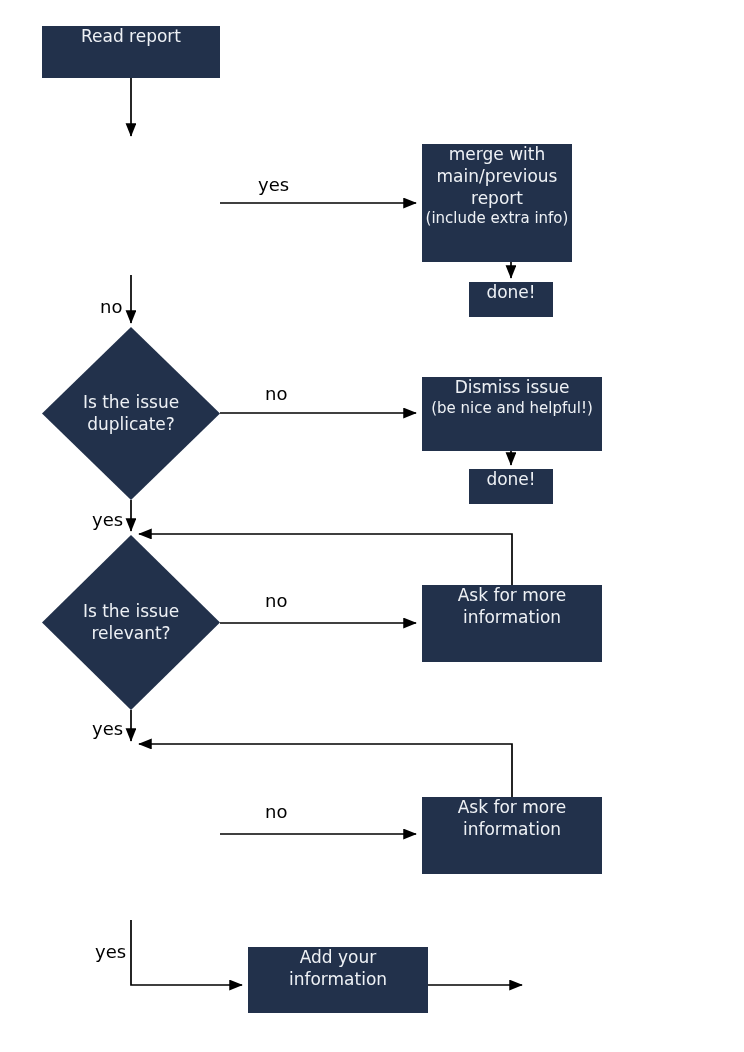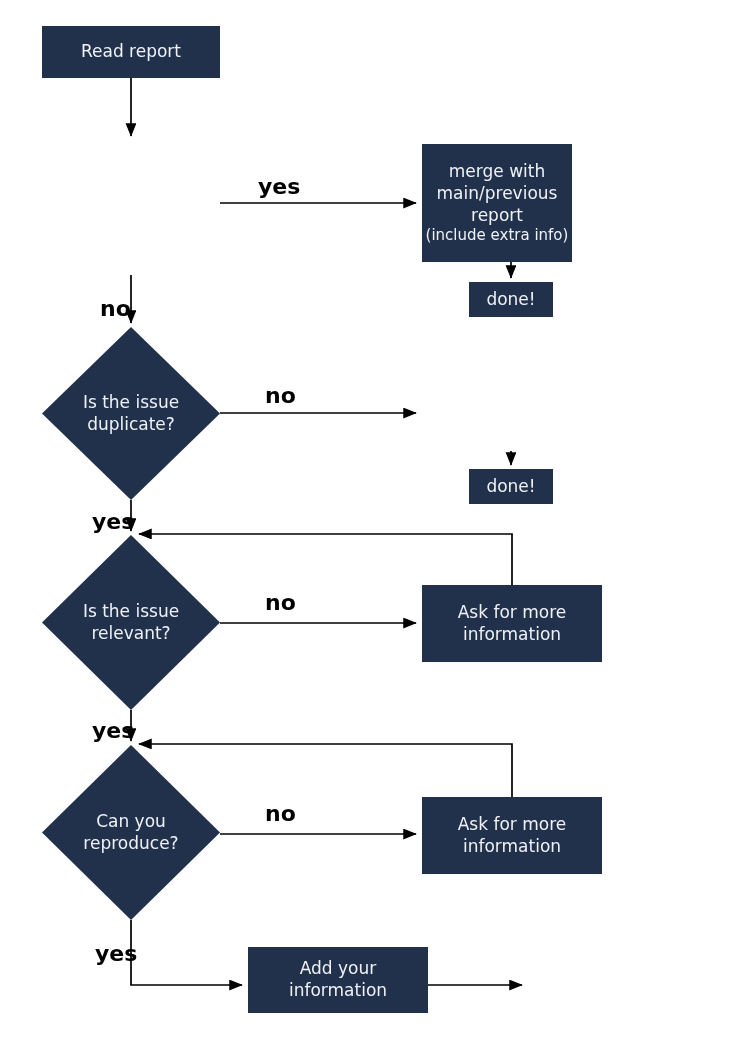--- a/index.html
+++ b/index.html
@@ -21,21 +21,21 @@
     position: absolute;
     left: 0;
     top: 0;
     width: 744px;
     height: 1052px;
     pointer-events: none;
   }
   .node {
     position: absolute;
     display: flex;
-    align-items: center;
+    align-items: flex-start;
     justify-content: center;
     text-align: center;
     color: #eef1f5;
     box-sizing: border-box;
   }
   .rect {
     background: #22314b;
   }
   .ellipse {
     background: #22314b;
@@ -63,22 +63,22 @@
     align-items: center;
     justify-content: center;
     text-align: center;
     color: #eef1f5;
     line-height: 1.25;
   }
   .t17 { font-size: 17px; line-height: 1.28; }
   .sub13 { font-size: 15px; line-height: 1.25; display:block; }
   .edge-label {
     position: absolute;
-    font-size: 22px;
-    font-weight: bold;
+    font-size: 18px;
+    font-weight: normal;
     color: #000000;
     white-space: nowrap;
   }
 </style>
 </head>
 <body>
 
 <div id="canvas">
 
   <svg id="wires" viewBox="0 0 744 1052">
@@ -140,20 +140,26 @@
   <div class="diamond-wrap" style="left:42px; top:327px; width:178px; height:173px;">
     <div class="diamond-shape"></div>
     <div class="diamond-label t17">
       <div>
         <span>Is the issue</span><br>
         <span>duplicate?</span>
       </div>
     </div>
   </div>
 
+  <div class="node rect t17" style="left:422px; top:377px; width:180px; height:74px;">
+    <div>
+      <span>Dismiss issue</span>
+      <span class="sub13">(be nice and helpful!)</span>
+    </div>
+  </div>
 
   <div class="node rect t17" style="left:469px; top:469px; width:84px; height:35px;">
     <span>done!</span>
   </div>
 
   <div class="diamond-wrap" style="left:42px; top:535px; width:178px; height:175px;">
     <div class="diamond-shape"></div>
     <div class="diamond-label t17">
       <div>
         <span>Is the issue</span><br>
@@ -162,29 +168,20 @@
     </div>
   </div>
 
   <div class="node rect t17" style="left:422px; top:585px; width:180px; height:77px;">
     <div>
       <span>Ask for more</span><br>
       <span>information</span>
     </div>
   </div>
 
-  <div class="diamond-wrap" style="left:42px; top:745px; width:178px; height:175px;">
-    <div class="diamond-shape"></div>
-    <div class="diamond-label t17">
-      <div>
-        <span>Can you</span><br>
-        <span>reproduce?</span>
-      </div>
-    </div>
-  </div>
 
   <div class="node rect t17" style="left:422px; top:797px; width:180px; height:77px;">
     <div>
       <span>Ask for more</span><br>
       <span>information</span>
     </div>
   </div>
 
   <div class="node rect t17" style="left:248px; top:947px; width:180px; height:66px;">
     <div>

